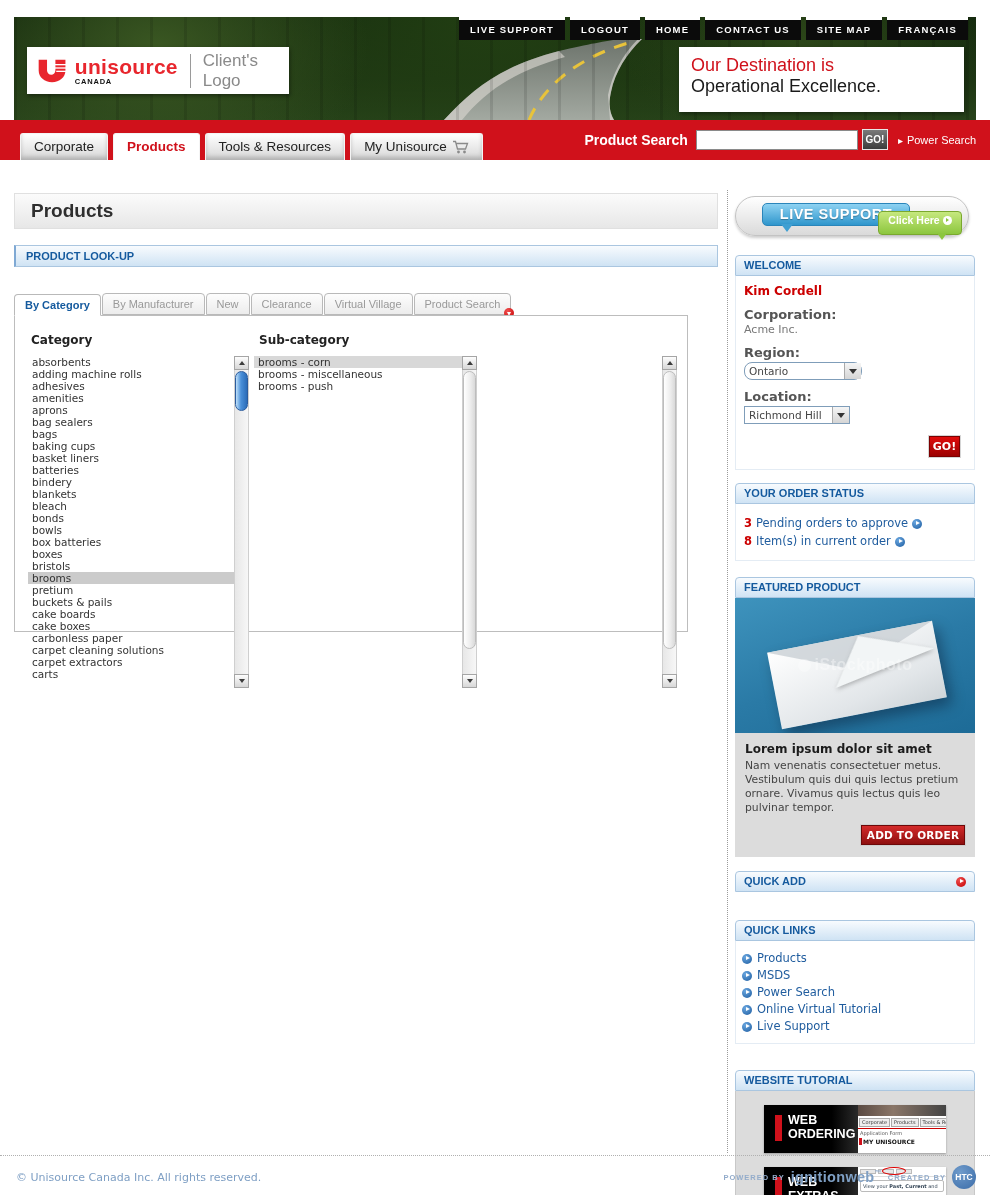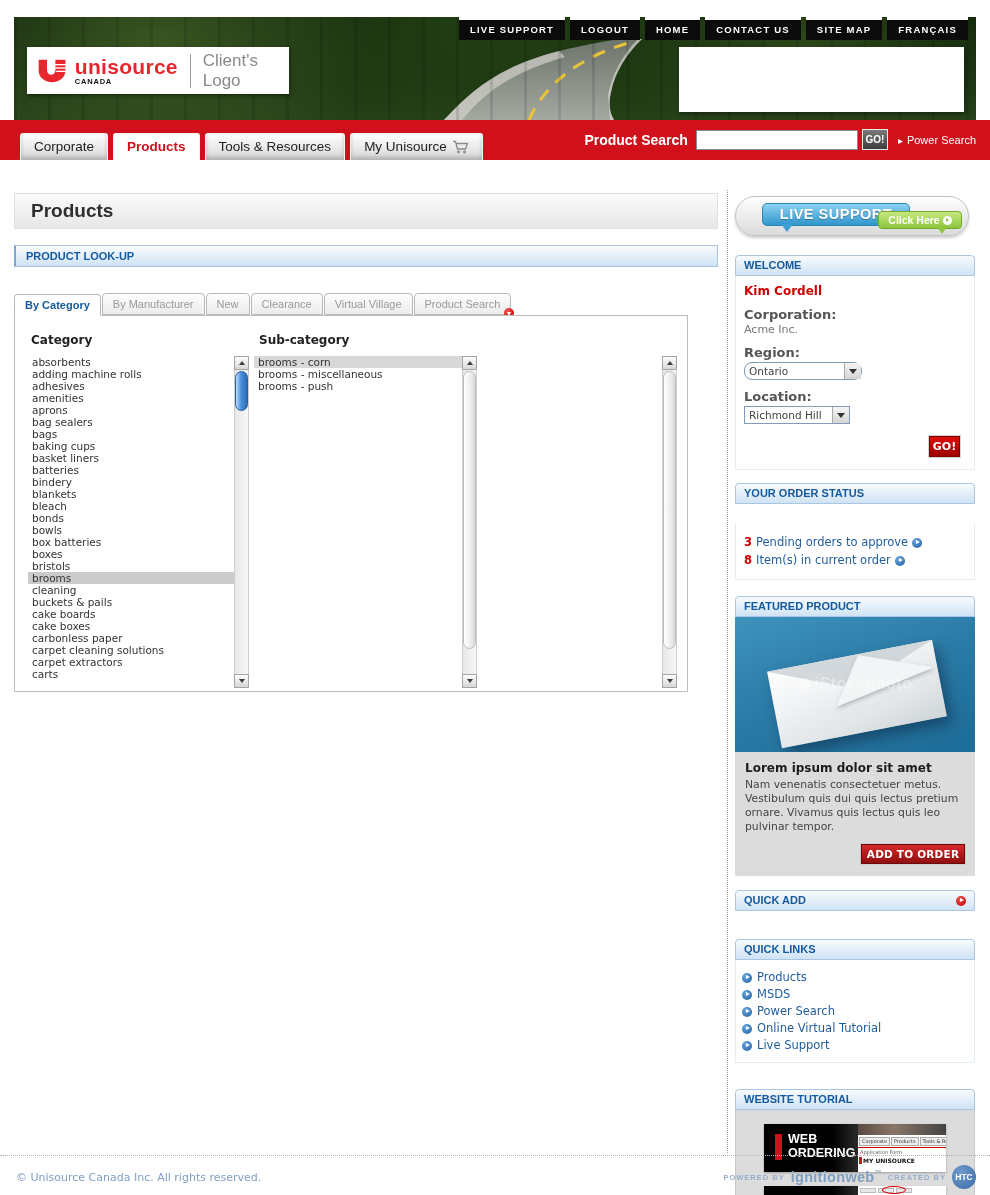--- a/index.html
+++ b/index.html
@@ -58,21 +58,21 @@
     font-size:19px; font-weight:bold; color:#2e2e2e; line-height:34px; padding-left:16px; }
   .plu-header { margin-top:16px; height:22px; background:linear-gradient(#f8fbfe,#cfe3f4);
     border:1px solid #aac6e0; border-left:2px solid #7fa9d4; color:#155a9e; font-size:11px; font-weight:bold;
     line-height:20px; padding-left:10px; }
 
   .plu-tabs { margin-top:26px; display:flex; align-items:flex-end; position:relative; height:22px; }
   .plu-tab { margin-right:1px; padding:4px 10px 4px; background:linear-gradient(#fdfdfd,#ececec);
     border:1px solid #b9b9b9; border-radius:4px 4px 0 0; color:#999; font-size:11px; cursor:pointer; }
   .plu-tab.active { background:#fff; color:#155a9e; font-weight:bold; border-bottom:1px solid #fff; margin-bottom:-1px; z-index:2; }
 
-  .plu-box { position:relative; border:1px solid #bdbdbd; background:#fff; height:377px; width:674px; }
+  .plu-box { position:relative; border:1px solid #bdbdbd; background:#fff; height:317px; width:674px; }
   .list-header { position:absolute; top:17px; font-size:12px; font-weight:bold; color:#222; font-family:"DejaVu Sans",sans-serif; }
   .cat-header { left:16px; } .sub-header { left:244px; }
   .item-list { position:absolute; top:40px; font-family:"DejaVu Sans",sans-serif; font-size:10.5px; color:#333; }
   .cat-list { left:13px; width:206px; }
   .sub-list { left:239px; width:208px; }
   .item-list .row { display:block; height:12px; line-height:12px; padding-left:4px; white-space:nowrap; cursor:pointer; }
   .cat-list .row.selected { background:#cbcbcb; }
   .sub-list .row.selected { background:#d8d8d8; }
 
   
@@ -105,21 +105,21 @@
     border-top:4px solid #fff; border-bottom:none; }
 
   
   .ls-pill { margin-top:3px; width:234px; height:40px; border:1px solid #c3c3c3; border-radius:20px;
     background:linear-gradient(#ffffff,#dadada); box-shadow:0 2px 3px rgba(0,0,0,.2); position:relative; cursor:pointer; }
   .ls-blue { position:absolute; left:26px; top:6px; width:148px; height:23px; border-radius:5px;
     background:linear-gradient(#8ed2f2,#2f96cc); border:1px solid #2a85ba; color:#fff; font-weight:bold;
     font-size:14.5px; text-align:center; line-height:21px; letter-spacing:.5px; text-shadow:0 1px 1px rgba(0,0,0,.3); }
   .ls-blue::after { content:''; position:absolute; left:18px; bottom:-7px;
     border-left:6px solid transparent; border-right:6px solid transparent; border-top:8px solid #3f9fd2; }
-  .ls-green { position:absolute; left:142px; top:14px; width:84px; height:18px; border-radius:4px;
+  .ls-green { position:absolute; left:142px; top:14px; width:84px; height:24px; border-radius:4px;
     background:linear-gradient(#c6e87e,#8cc63e); border:1px solid #7aa82e; color:#fff; font-weight:bold;
     font-size:10.5px; text-align:center; line-height:16px; }
   .ls-green::after { content:''; position:absolute; right:14px; bottom:-6px;
     border-left:5px solid transparent; border-right:5px solid transparent; border-top:7px solid #8cc63e; }
   .ls-green .circ { width:9px; height:9px; margin-left:3px; margin-top:-2px; }
   .ls-green .circ::after { left:3.5px; top:2px; border-left:3.5px solid #8cc63e; border-top:2.5px solid transparent; border-bottom:2.5px solid transparent; }
   .ls-green .circ.white { background:#fff; }
 
   .side-panel { margin-top:0; }
   .side-head { height:21px; background:linear-gradient(#f8fbfe,#cfe3f4); border:1px solid #aac6e0;
@@ -135,21 +135,21 @@
     align-items:center; justify-content:space-between; font-size:10.5px; color:#444; padding-left:4px; cursor:pointer; }
   .w-select .dd-btn { width:17px; height:16px; background:linear-gradient(#f5f5f5,#d5d5d5); border-left:1px solid #aaa;
     position:relative; }
   .w-select .dd-btn::after { content:''; position:absolute; left:4px; top:6px;
     border-left:4px solid transparent; border-right:4px solid transparent; border-top:5px solid #333; }
   .sel-region { width:118px;border-radius:8px; } .sel-location { width:106px; }
   .go-red { display:block; margin:12px 6px 0 auto; width:31px; height:21px; background:linear-gradient(#e00b0b,#9c0202);
     border:1px solid #7c0000; box-shadow:0 0 0 1px #d5d5d5; color:#fff; font-weight:bold; font-size:11px;
     text-align:center; line-height:19px; cursor:pointer; }
 
-  .status-body { padding:8px 8px 12px;margin-top:19px; }
+  .status-body { padding:8px 8px 12px; }
   .status-row { margin-top:4px; font-size:11.5px; font-family:"DejaVu Sans",sans-serif; cursor:pointer; }
   .status-count { color:#cc0000; font-weight:bold; margin-right:4px; }
   .status-text { color:#1f5c9e; margin-right:4px; }
 
   .feat-img { position:relative; height:135px; overflow:hidden;
     background:linear-gradient(160deg,#3e93bd,#2a7aa6 50%,#1d6b97); }
   .envelope { position:absolute; left:38px; top:38px; width:168px; height:78px; transform:rotate(-11deg);
     background:linear-gradient(165deg,#ffffff,#e2e6e9 70%,#cfd5d9); box-shadow:4px 8px 14px rgba(0,0,20,.35); }
   .envelope::before { content:''; position:absolute; left:0; top:0; width:0; height:0;
     border-left:84px solid transparent; border-right:84px solid transparent; border-top:34px solid #c9cfd4; opacity:.8; }
@@ -240,20 +240,22 @@
         </g>
       </svg>
       <div class="logo-words">
         <div class="logo-name">unisource</div>
         <div class="logo-country">CANADA</div>
       </div>
       <div class="logo-divider"></div>
       <div class="client-logo">Client's Logo</div>
     </div>
     <div class="tagline-box">
+      <div class="tagline-1">Our Destination is</div>
+      <div class="tagline-2">Operational Excellence.</div>
     </div>
   </div>
 
   <div class="red-bar">
     <div class="main-tabs">
       <span class="main-tab">Corporate</span>
       <span class="main-tab active">Products</span>
       <span class="main-tab">Tools &amp; Resources</span>
       <span class="main-tab">
         <span>My Unisource</span>
@@ -304,21 +306,21 @@
           <span class="row">batteries</span>
           <span class="row">bindery</span>
           <span class="row">blankets</span>
           <span class="row">bleach</span>
           <span class="row">bonds</span>
           <span class="row">bowls</span>
           <span class="row">box batteries</span>
           <span class="row">boxes</span>
           <span class="row">bristols</span>
           <span class="row selected">brooms</span>
-          <span class="row">cleaning</span>
+          <span class="row">pretium</span>
           <span class="row">buckets &amp; pails</span>
           <span class="row">cake boards</span>
           <span class="row">cake boxes</span>
           <span class="row">carbonless paper</span>
           <span class="row">carpet cleaning solutions</span>
           <span class="row">carpet extractors</span>
           <span class="row">carts</span>
         </div>
 
       <div class="sbar sbar-cat">

